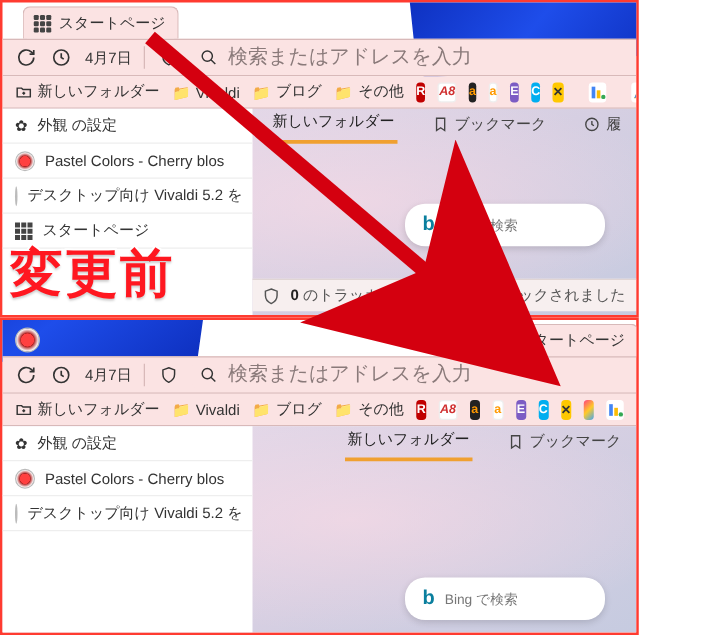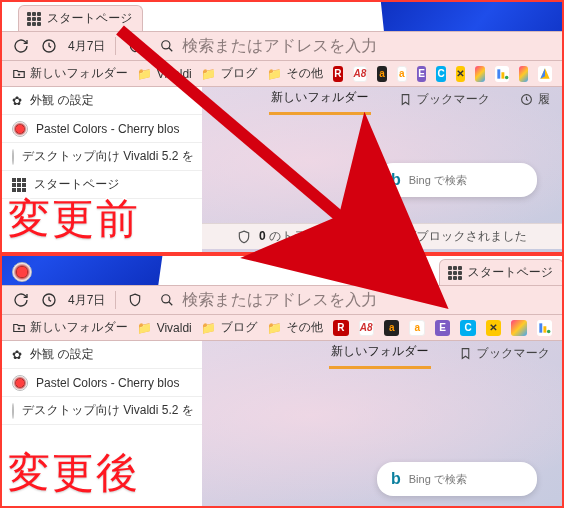--- a/index.html
+++ b/index.html
@@ -8,21 +8,21 @@
     height: 508px;
     font-family: "Meiryo", "Hiragino Sans", sans-serif;
     font-size: 12px;
     background: #fff;
     position: relative;
     overflow: hidden;
   }
   .half {
     position: absolute;
     left: 0;
-    width: 564px;
+    width: 511px;
     height: 254px;
     border: 2px solid #ff3b30;
     overflow: hidden;
   }
   .half.top { top: 0; }
   .half.bottom { top: 254px; }
 
   
   .blue-corner {
     position: absolute;
@@ -232,21 +232,21 @@
     border-top: 1px solid #e0d5d5;
   }
   .tracker-banner b { color:#222; }
 
   
   .big-label {
     position: absolute;
     left: 6px;
     bottom: 5px;
     font-size: 42px;
-    font-weight: 400;
+    font-weight: 700;
     color: #ff1720;
     -webkit-text-stroke: 3px #fff;
     paint-order: stroke fill;
     letter-spacing: 2px;
     text-shadow: 0 1px 2px rgba(0,0,0,.2);
   }
 
   
   .arrow {
     position: absolute;
@@ -531,21 +531,20 @@
         </svg>
       <span>ブックマーク</span>
     </div>
   </div>
 
   <div class="bing-pill">
     <span class="bing-b">b</span>
     <span class="txt">Bing で検索</span>
   </div>
 
-  <div class="big-label">変更後</div>
 </div>
 
 <svg class="arrow" viewBox="0 0 564 508">
   <defs>
     <marker id="ah" markerWidth="20" markerHeight="20" refX="12" refY="8" orient="auto">
       <path d="M0,0 L16,8 L0,16 L4,8 z" fill="#d4000f"></path>
     </marker>
   </defs>
   <line x1="120" y1="30" x2="412" y2="278" stroke="#d4000f" stroke-width="12" marker-end="url(#ah)"></line>
 </svg>

